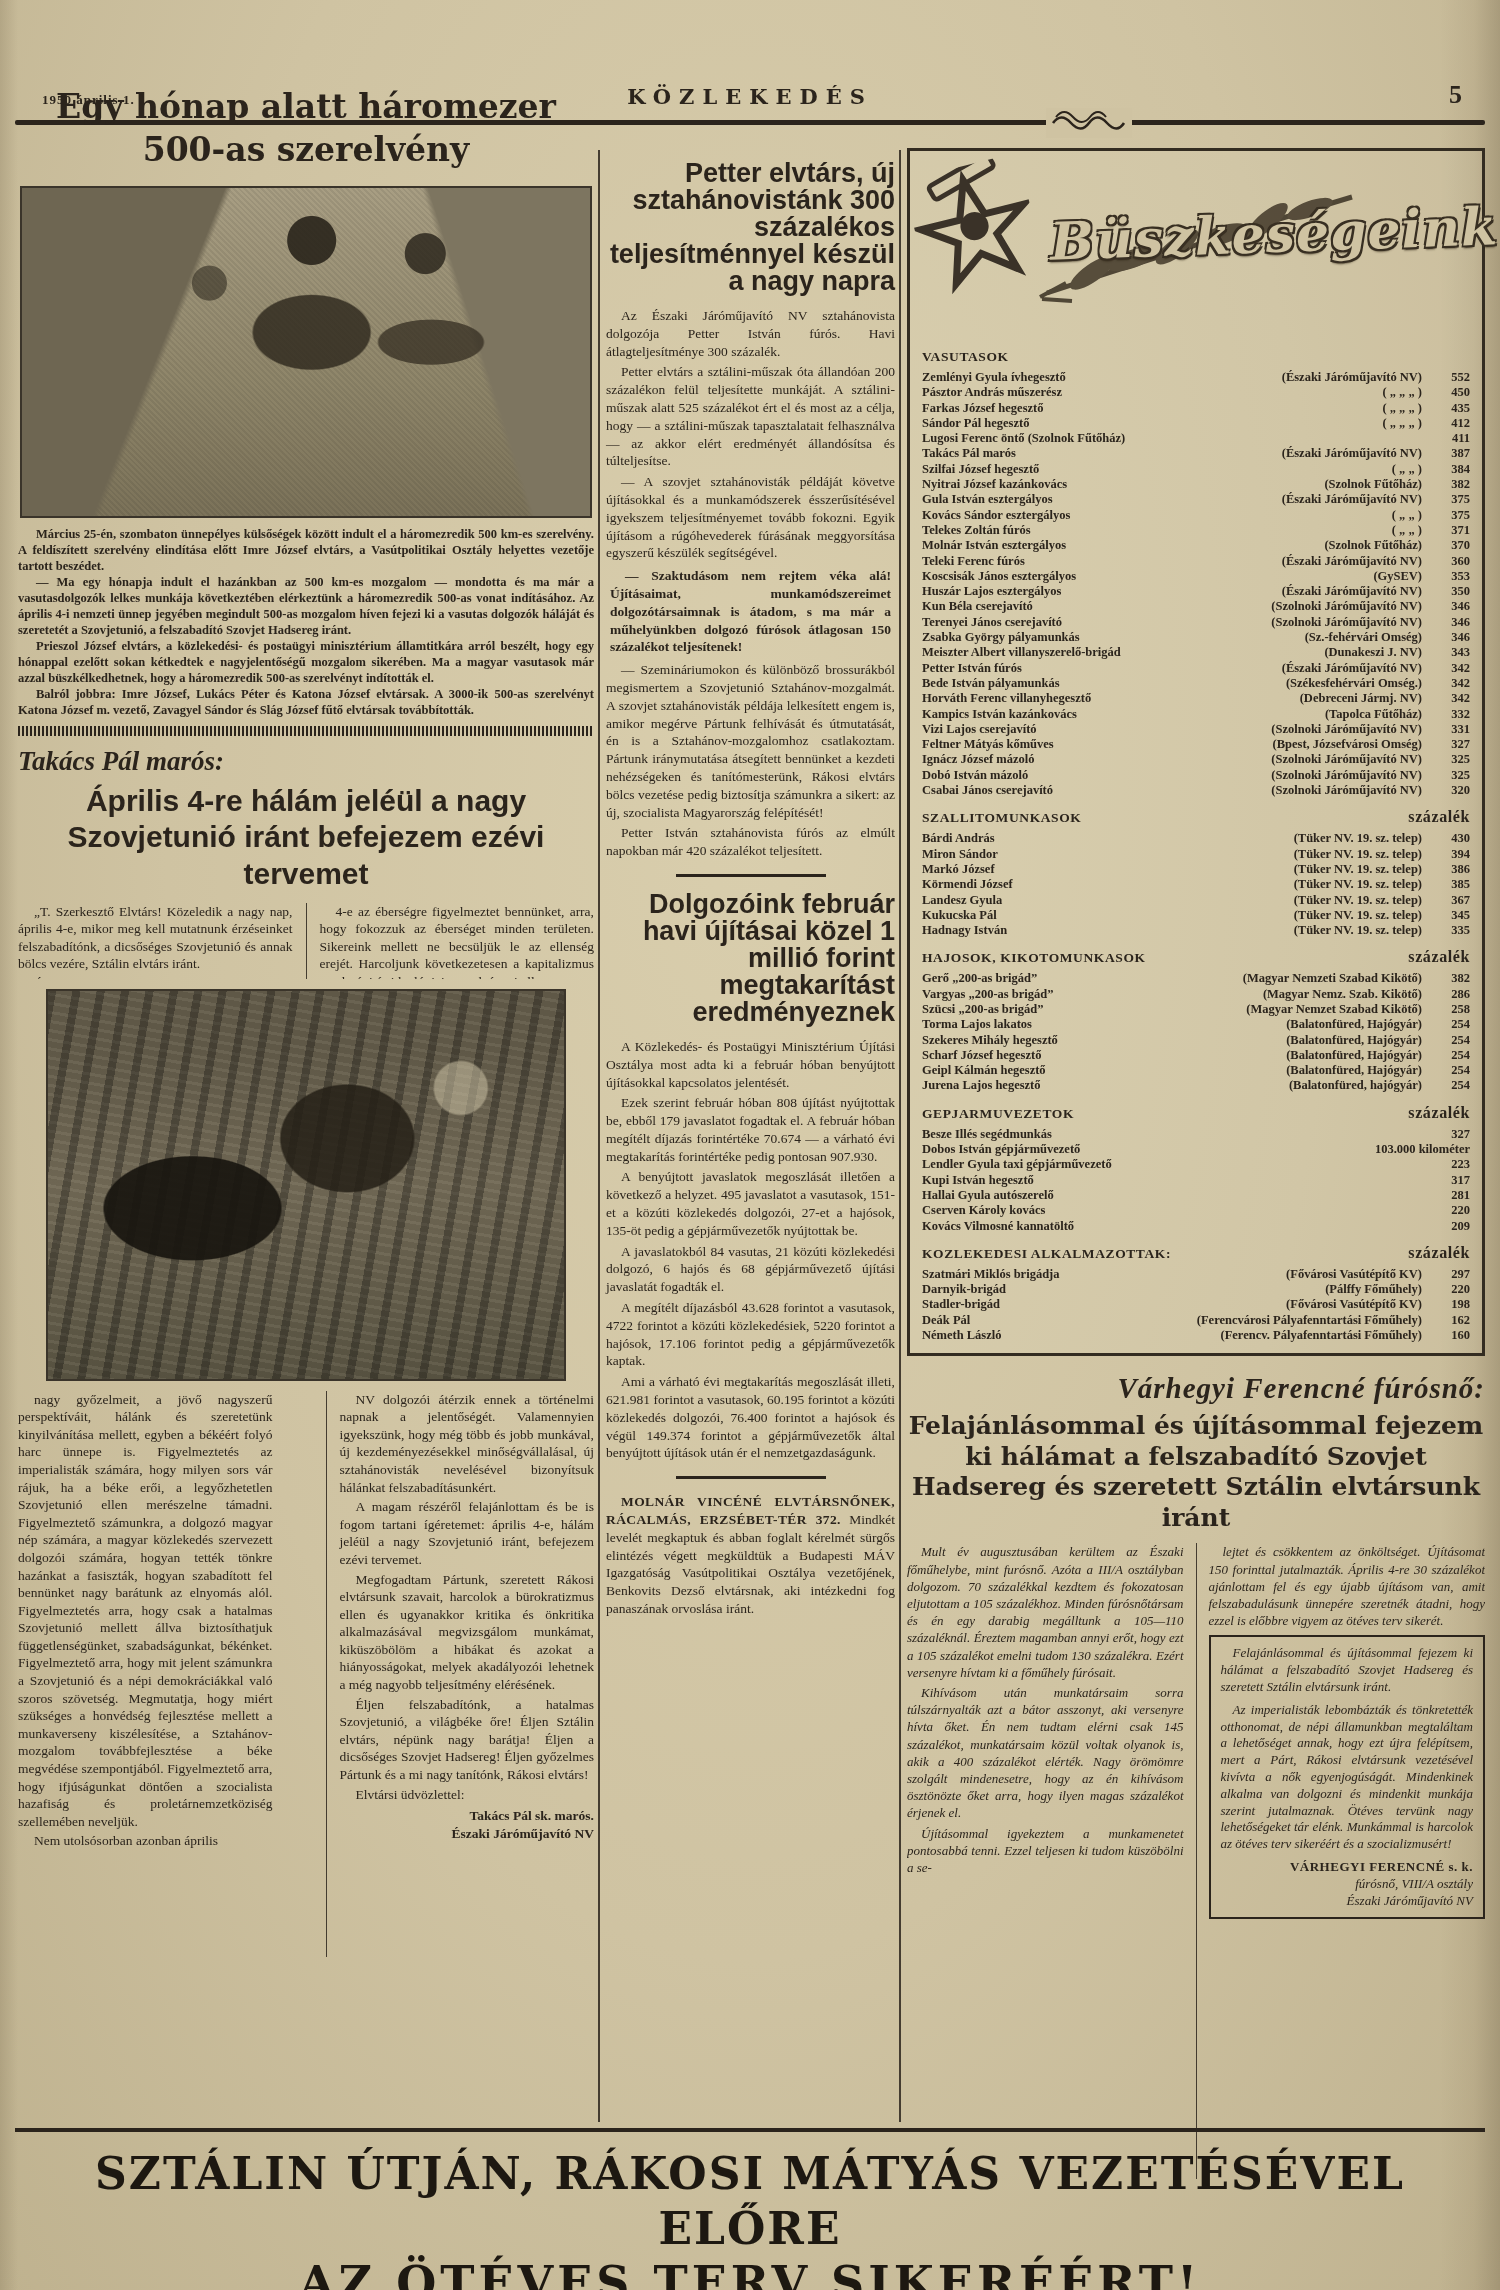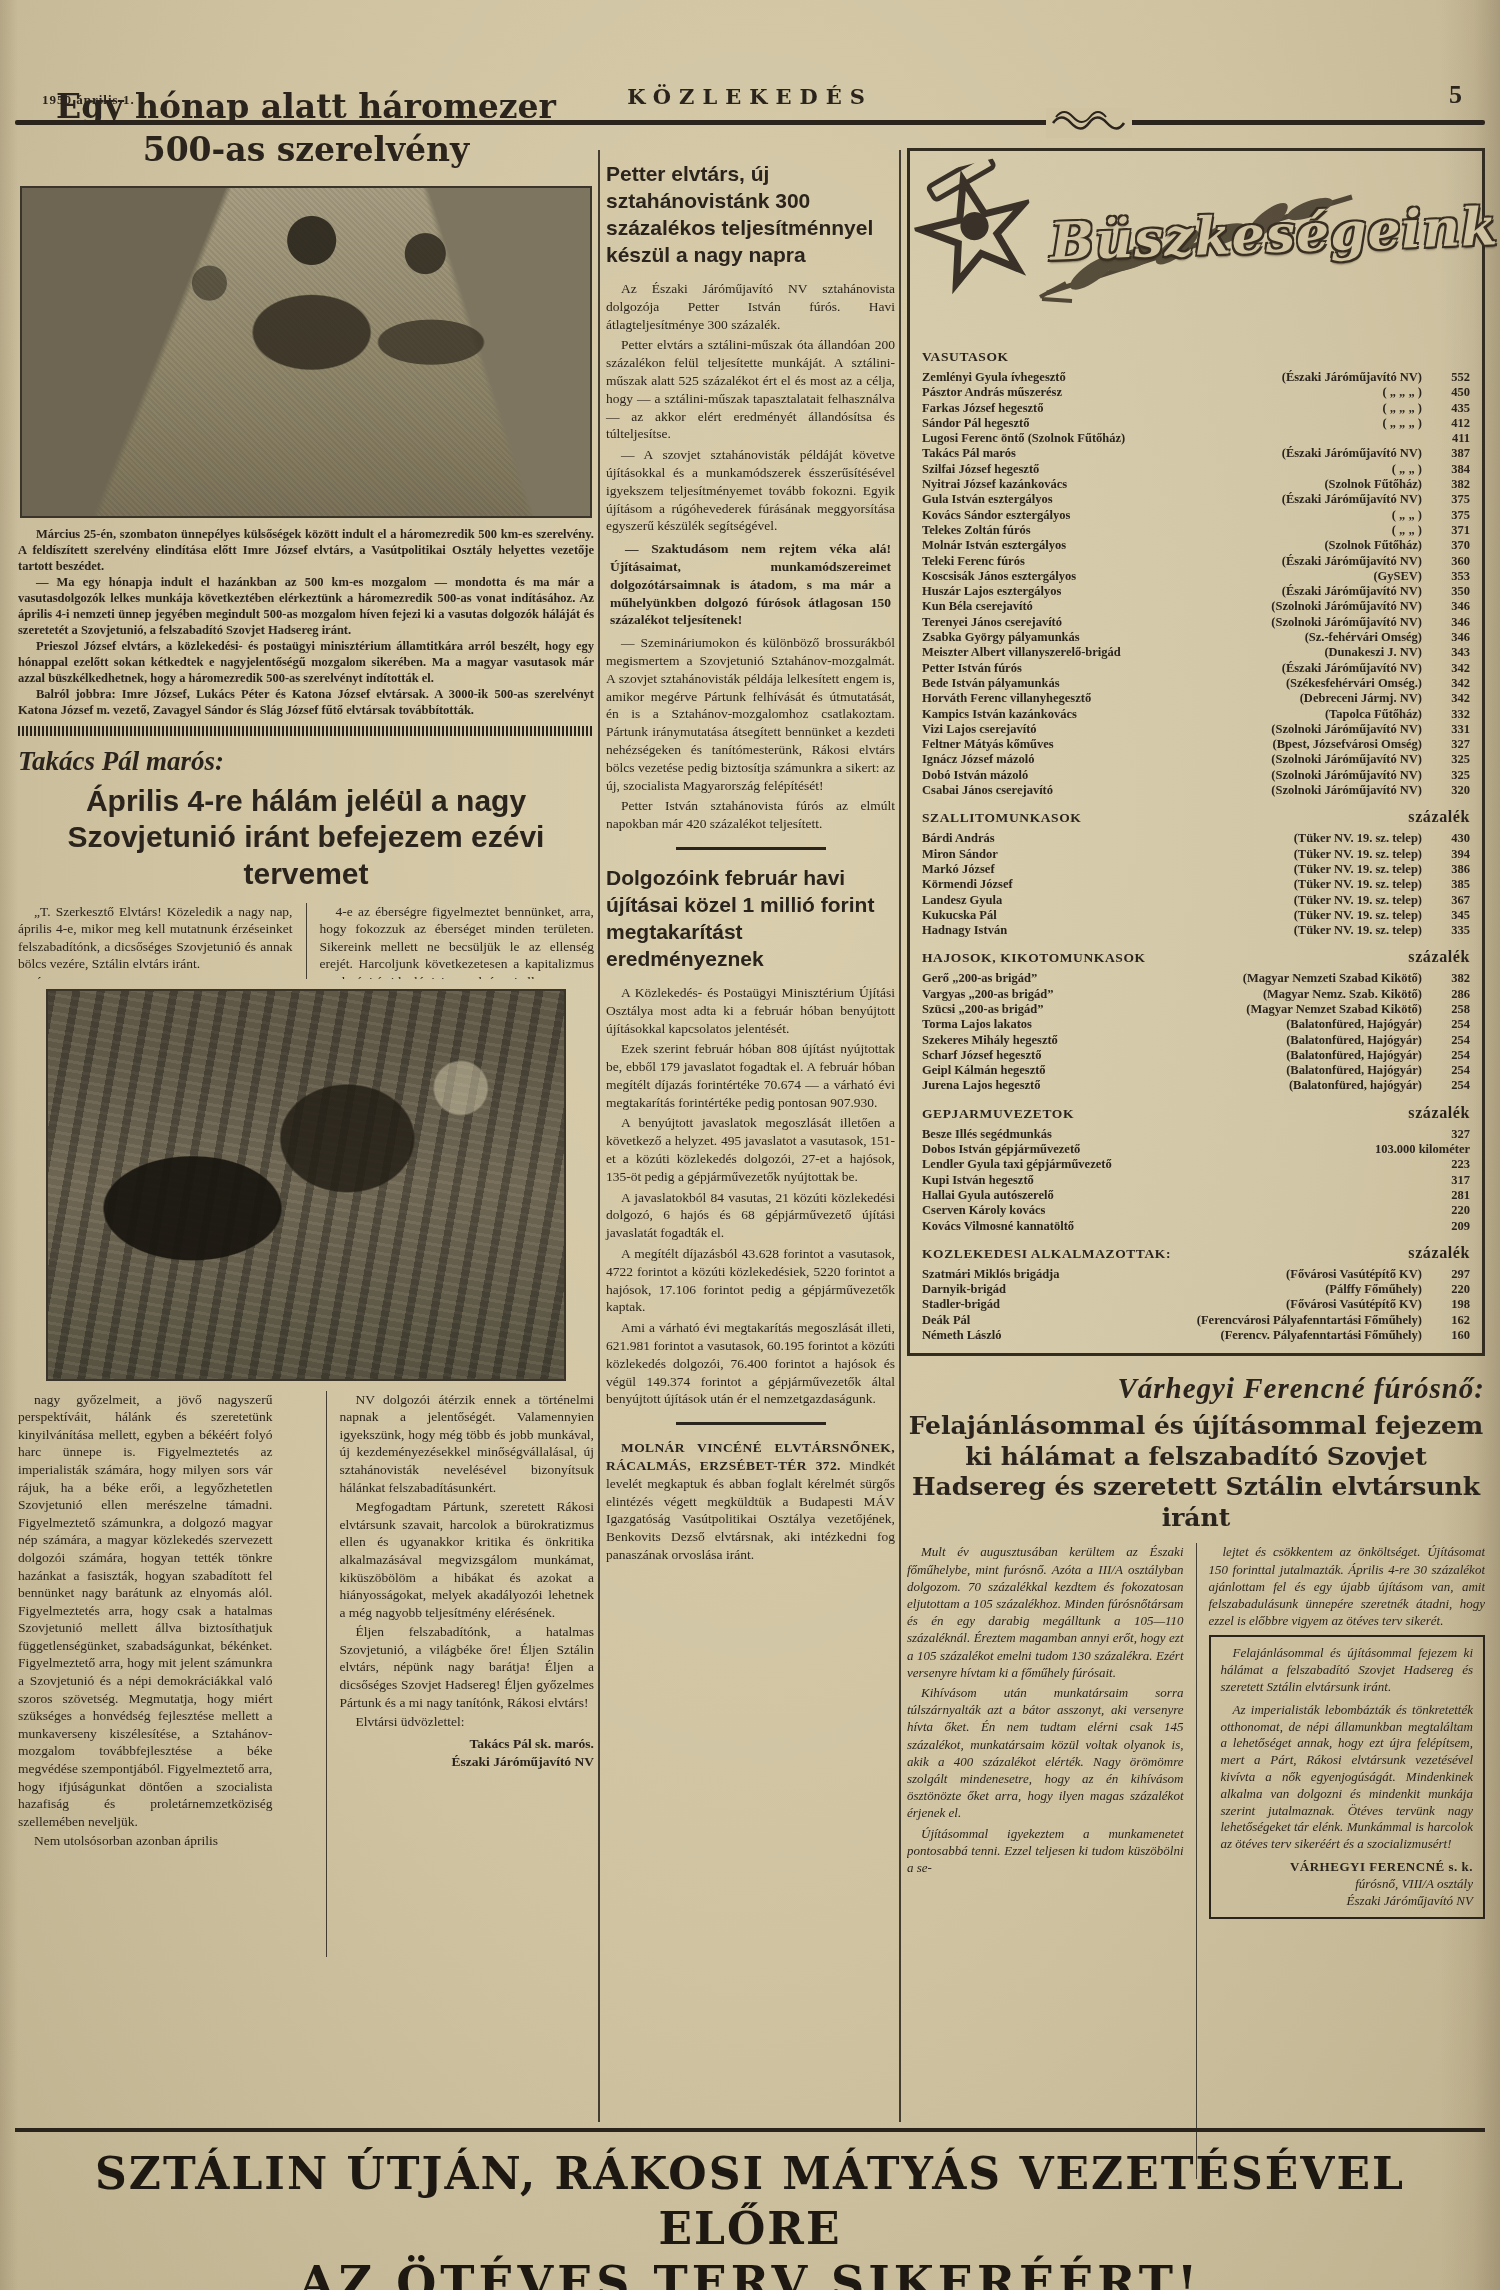--- a/index.html
+++ b/index.html
@@ -52,21 +52,21 @@
       radial-gradient(circle at 80% 25%, rgba(210,200,170,.5) 0 26px, transparent 28px),
       repeating-linear-gradient(100deg, rgba(0,0,0,.28) 0 8px, transparent 8px 24px),
       repeating-linear-gradient(10deg, rgba(255,245,220,.07) 0 3px, transparent 3px 9px),
       linear-gradient(180deg, #5f5847 0 15%, #6e6653 50%, #565140);
   }
   .closing{text-indent:16px;}
   .sig{ text-align:right; font-weight:bold; margin-top:4px;}
   .sig div{line-height:18px;}
   
   .col-mid{position:absolute; left:606px; top:156px; width:289px;}
-  .mid-headline{font-family:"Liberation Sans", sans-serif; font-weight:bold; font-size:21px; line-height:27px; text-align:left; margin:4px 0 12px;}
+  .mid-headline{font-family:"Liberation Sans", sans-serif; font-weight:bold; font-size:27px; line-height:27px; text-align:right; margin:4px 0 12px;}
   .midbody{font-size:13.5px; line-height:17.8px; text-align:justify;}
   .midbody p{margin:0 0 3px; text-indent:15px;}
   .midbody p.hl{font-weight:bold; padding:2px 4px;}
   .short-div{width:150px; height:3px; background:#2b241c; margin:14px auto 14px;}
   .molnar{font-size:13.5px; line-height:17.8px; text-align:justify; text-indent:15px;}
   .molnar b{letter-spacing:.4px;}
   
   .col-right{position:absolute; left:907px; top:148px; width:578px;}
   .pride-box{border:3px solid #332c21; padding:6px 12px 10px; background:rgba(255,250,230,.06);}
   .pride-title-wrap{position:relative; height:182px;}
@@ -150,20 +150,21 @@
     <div class="twocol bottomcols">
       <div class="tcol">
 
       <p>nagy győzelmeit, a jövő nagyszerű perspektíváit, hálánk és szeretetünk kinyilvánítása mellett, egyben a békéért folyó harc ünnepe is. Figyelmeztetés az imperialisták számára, hogy milyen sors vár rájuk, ha a béke erői, a legyőzhetetlen Szovjetunió ellen merészelne támadni. Figyelmeztető számunkra, a dolgozó magyar nép számára, a magyar közlekedés szervezett dolgozói számára, hogyan tették tönkre hazánkat a fasiszták, hogyan szabadított fel bennünket nagy barátunk az elnyomás alól. Figyelmeztetés arra, hogy csak a hatalmas Szovjetunió mellett állva biztosíthatjuk függetlenségünket, szabadságunkat, békénket. Figyelmeztető arra, hogy mit jelent számunkra a Szovjetunió és a népi demokráciákkal való szoros szövetség. Megmutatja, hogy miért szükséges a honvédség fejlesztése mellett a munkaverseny kiszélesítése, a Sztahánov-mozgalom továbbfejlesztése a béke megvédése szempontjából. Figyelmeztető arra, hogy ifjúságunkat döntően a szocialista hazafiság és proletárnemzetköziség szellemében neveljük.</p>
           <p>Nem utolsósorban azonban április</p>
         </div>
       <div class="tcol second">
         <div>
 
         <p>NV dolgozói átérzik ennek a történelmi napnak a jelentőségét. Valamennyien igyekszünk, hogy még több és jobb munkával, új kezdeményezésekkel minőségvállalásal, új sztahánovisták nevelésével bizonyítsuk hálánkat felszabadításunkért.</p>
+            <p>A magam részéről felajánlottam és be is fogom tartani ígéretemet: április 4-e, hálám jeléül a nagy Szovjetunió iránt, befejezem ezévi tervemet.</p>
             <p>Megfogadtam Pártunk, szeretett Rákosi elvtársunk szavait, harcolok a bürokratizmus ellen és ugyanakkor kritika és önkritika alkalmazásával megvizsgálom munkámat, kiküszöbölöm a hibákat és azokat a hiányosságokat, melyek akadályozói lehetnek a még nagyobb teljesítmény elérésének.</p>
             <p>Éljen felszabadítónk, a hatalmas Szovjetunió, a világbéke őre! Éljen Sztálin elvtárs, népünk nagy barátja! Éljen a dicsőséges Szovjet Hadsereg! Éljen győzelmes Pártunk és a mi nagy tanítónk, Rákosi elvtárs!</p>
           </div>
         <p class="closing">Elvtársi üdvözlettel:</p>
         <div class="sig">
           <div>Takács Pál sk. marós.</div>
           <div>Északi Járóműjavító NV</div>
         </div>
       </div>
     </div>

